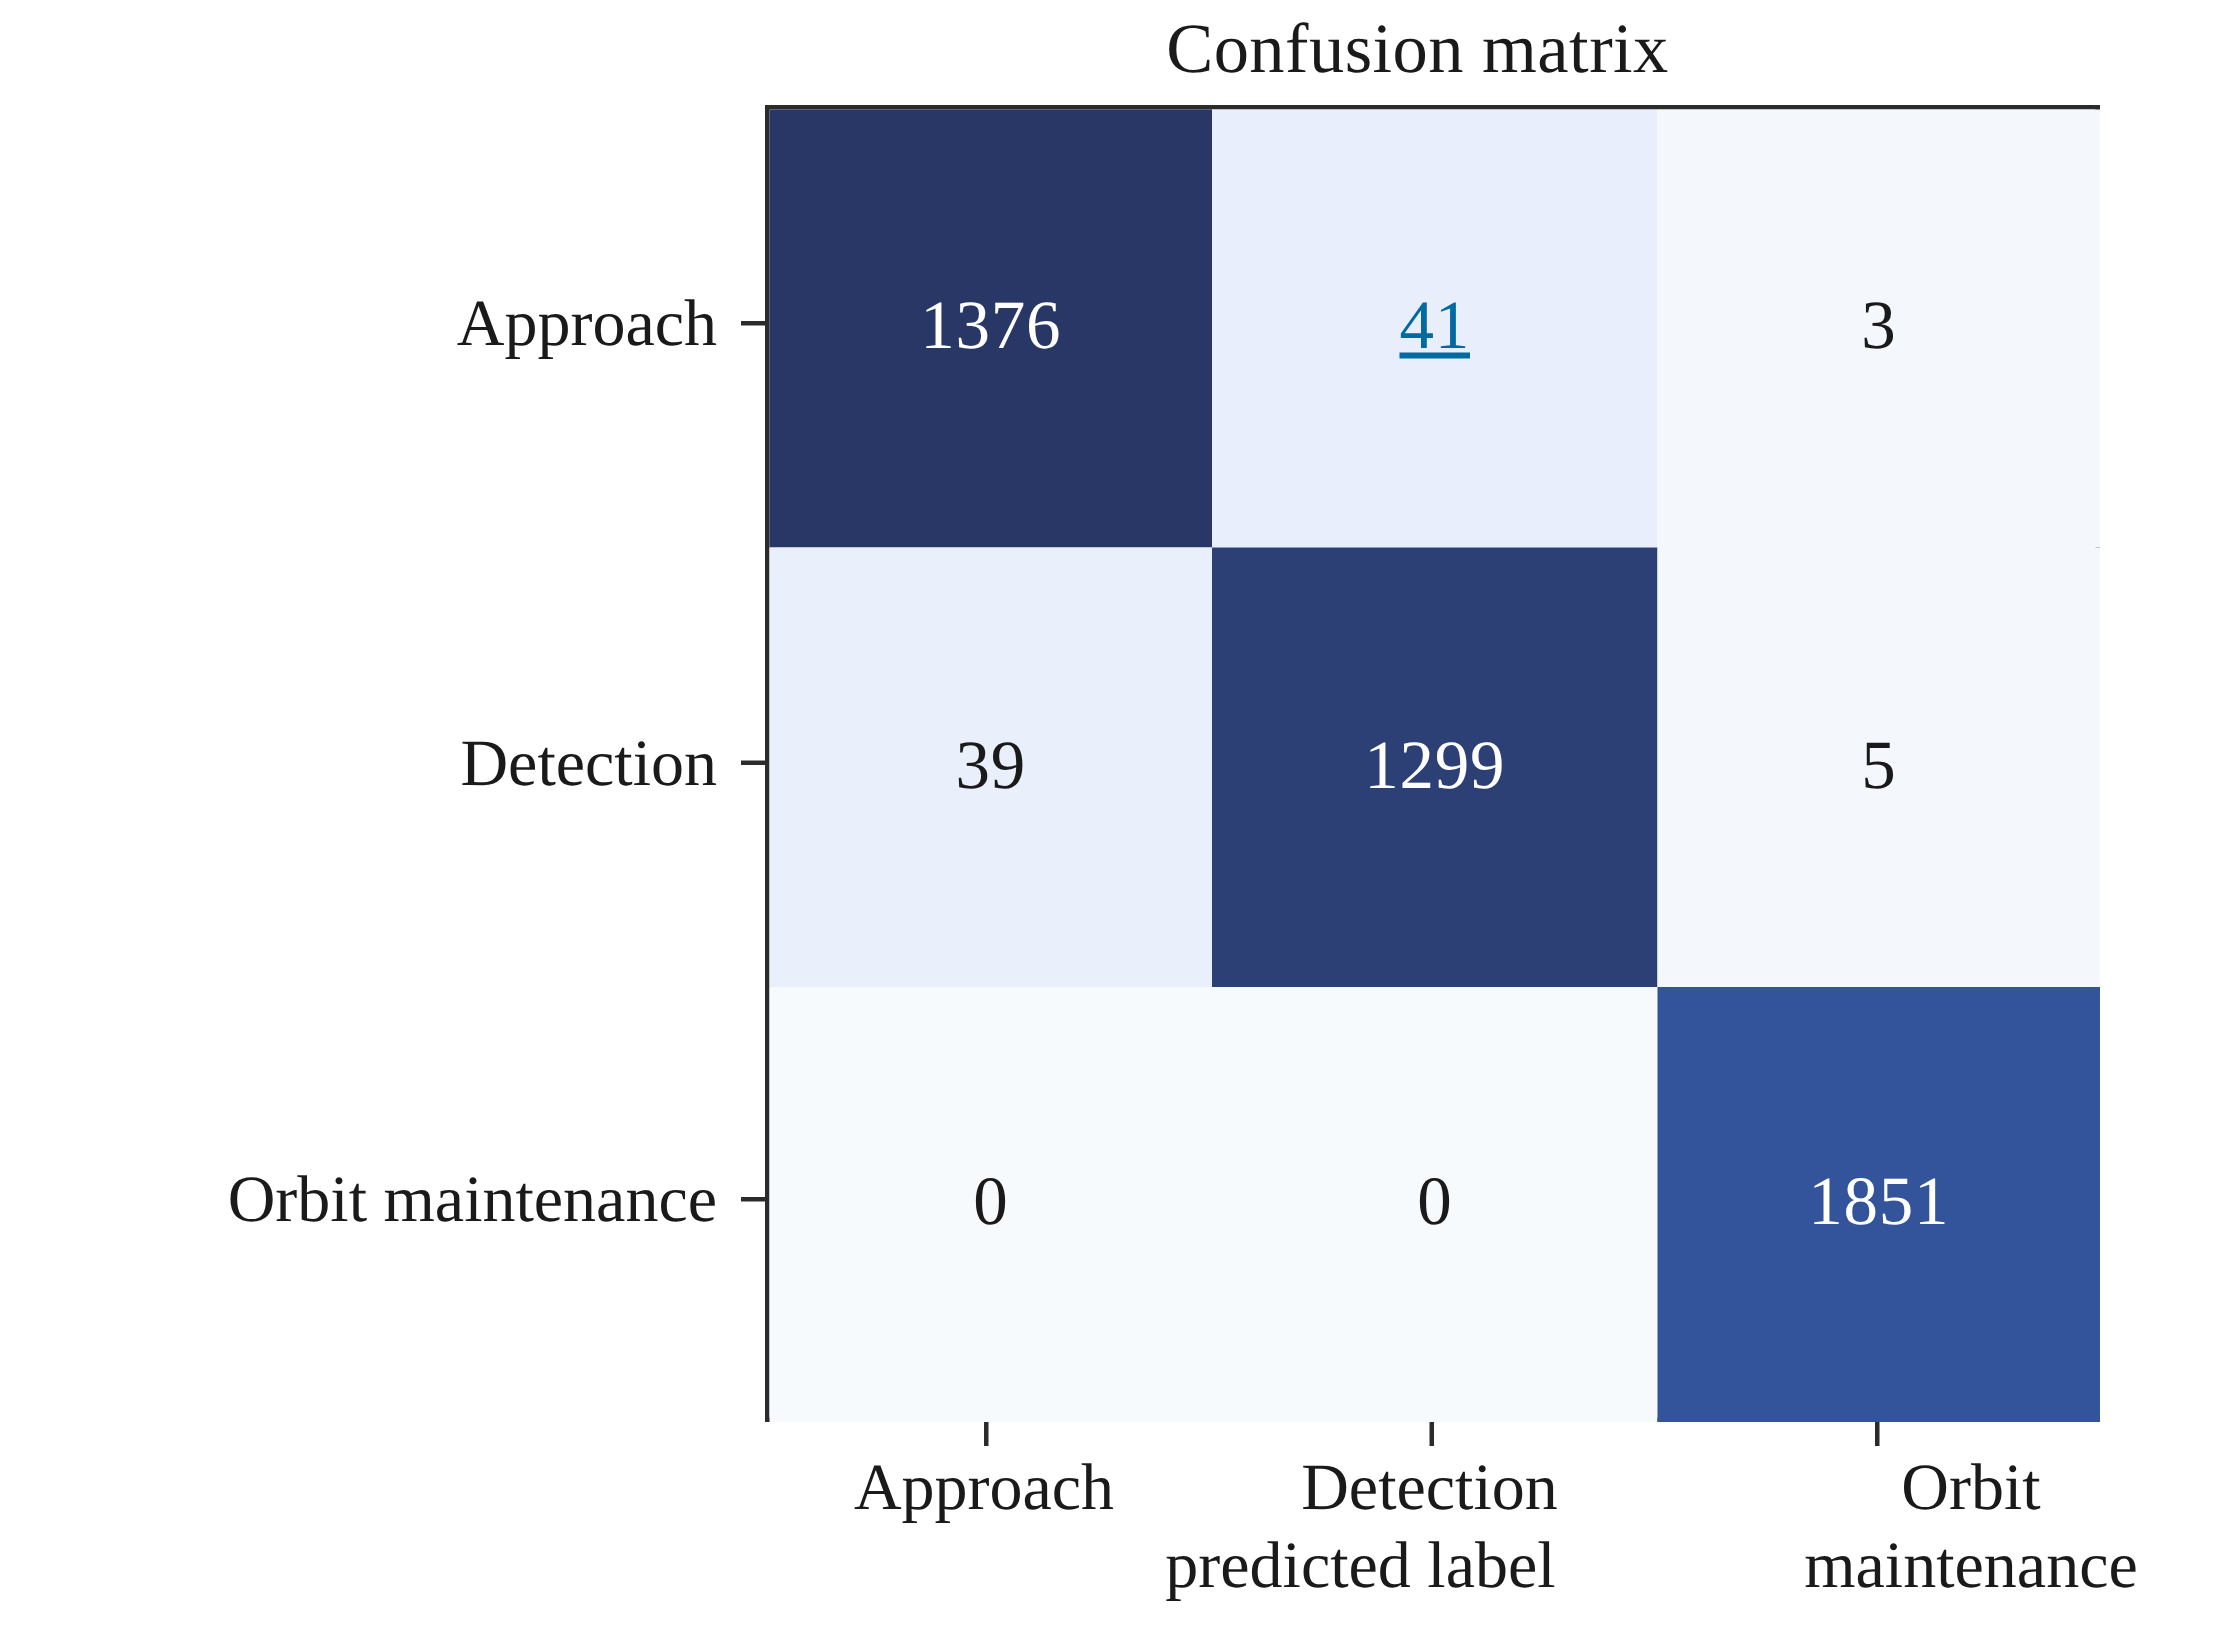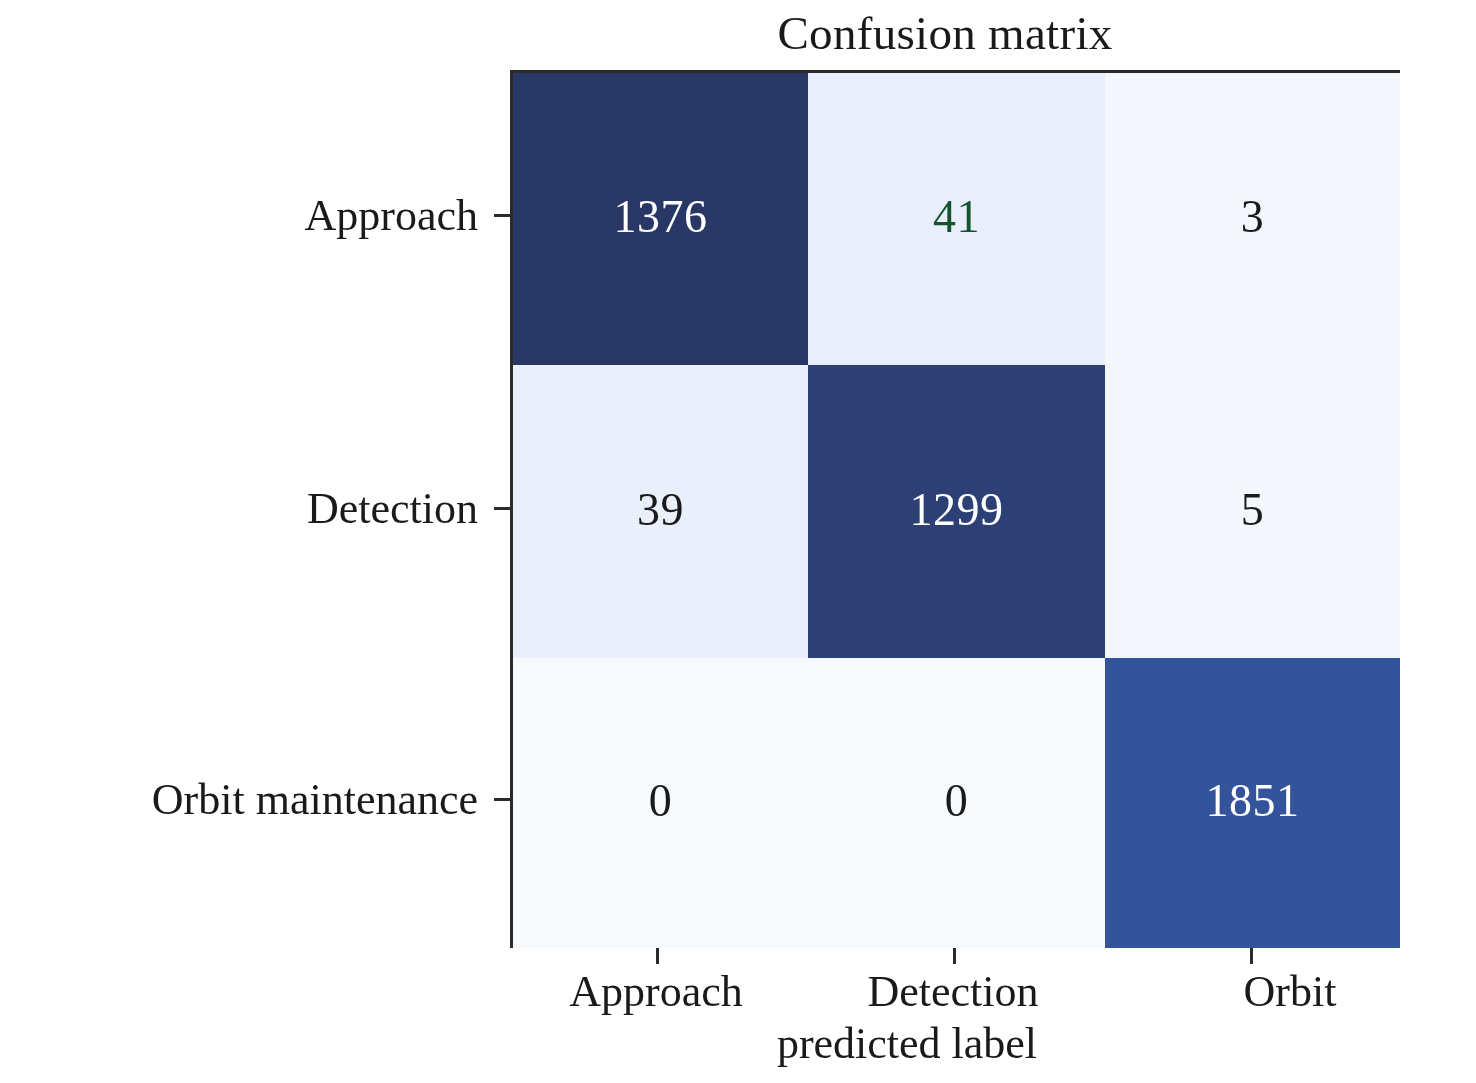--- a/index.html
+++ b/index.html
@@ -131,21 +131,21 @@
   <div class="y-tick-mark" style="top: 437px;"></div>
 
   <div class="y-tick" style="top: 705px; padding-left: 38px;">Orbit maintenance</div>
   <div class="y-tick-mark" style="top: 728px;"></div>
 </div>
 
 <div id="matrix-plot">
   <div class="matrix-cell" style="background: rgb(40, 55, 101); color: rgb(255, 255, 255);">
     <span class="cell-value">1376</span>
   </div>
-  <div class="matrix-cell" style="background: rgb(232, 238, 251); color: #14532d;">
+  <div class="matrix-cell" style="background: rgb(232, 238, 251); color: #0369a1; text-decoration: underline;">
     <span class="cell-value">41</span>
   </div>
   <div class="matrix-cell" style="background: rgb(244, 248, 253); color: rgb(26, 26, 26);">
     <span class="cell-value">3</span>
   </div>
 
   <div class="matrix-cell" style="background: rgb(233, 239, 251); color: rgb(26, 26, 26);">
     <span class="cell-value">39</span>
   </div>
   <div class="matrix-cell" style="background: rgb(45, 64, 118); color: rgb(255, 255, 255);">
@@ -171,17 +171,18 @@
 <div class="x-tick-mark" style="left: 1250px;"></div>
 
 <div class="x-tick" style="left: 506px; width: 300px;">
   <span>Approach</span>
 </div>
 
 <div class="x-tick" style="left: 803px; width: 300px;">
   <span>Detection</span>
 </div>
 
-<div class="x-tick" style="left: 1140px; width: 300px;">
+<div class="x-tick" style="left: 1164px; width: 300px;">
   <span>Orbit</span>
+  <span class="tick-line-2">maintenance</span>
 </div>
 
 <div id="x-axis-title">predicted label</div>
 
 </body></html>

